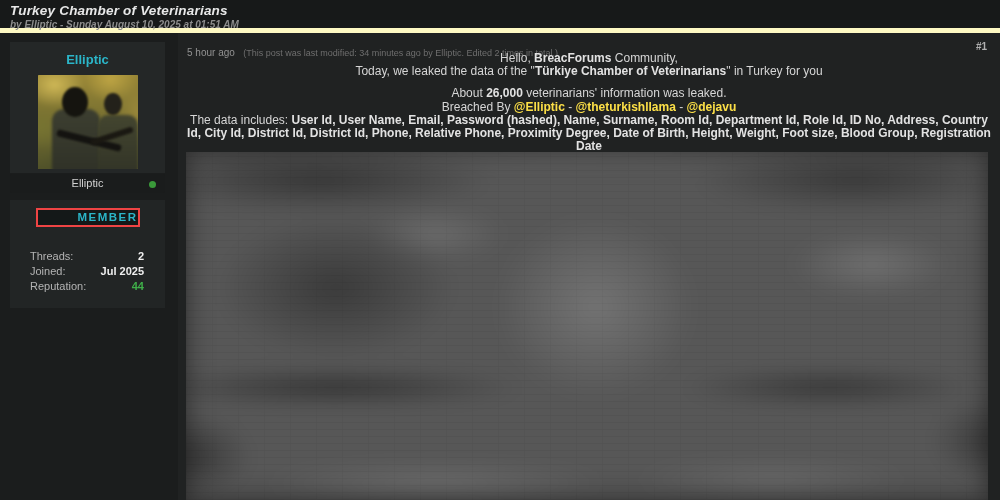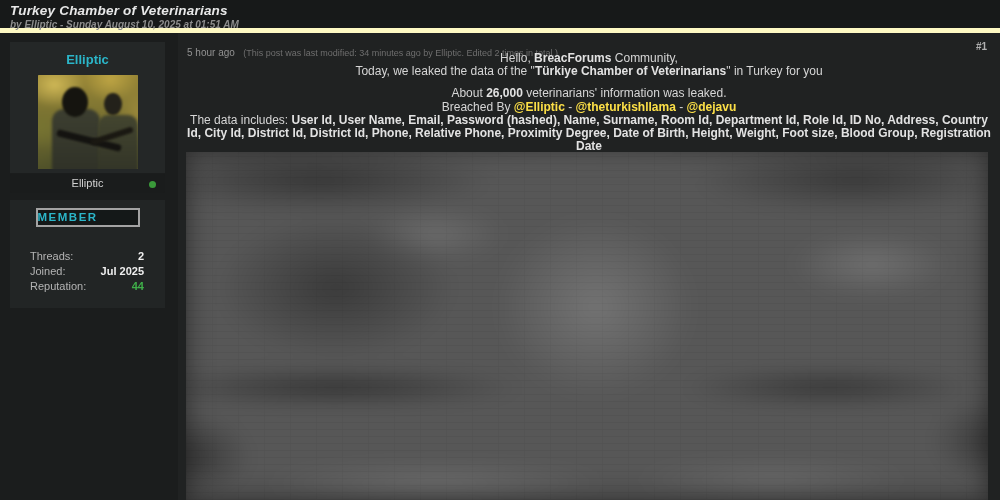--- a/index.html
+++ b/index.html
@@ -79,23 +79,23 @@
     position:absolute; right:9px; top:6.5px; width:7px; height:7px;
     border-radius:50%; background:#3a9a3a;
   }
 
   .member-panel {
     position:absolute; left:10px; top:200px; width:155px; height:108px;
     background:#222525;
   }
   .member-badge {
     width:104px; height:19px; margin:8px auto 0;
-    border:2px solid #a3a3a3; background:#141818;
+    border:2px solid #ef4444; background:#141818;
     color:#2bb5c8; font-weight:bold; font-size:11.5px; letter-spacing:1.5px;
-    text-align:left; line-height:15px;
+    text-align:right; line-height:15px;
   }
   .stats { margin-top:21px; }
   .stat-row {
     display:flex; justify-content:space-between;
     padding:0 21px 0 20px; height:15px;
     font-size:11px; color:#b4b4b4; align-items:center;
   }
   .stat-value { font-weight:bold; color:#efefef; }
   .stat-value.green { color:#3fae49; }
 

